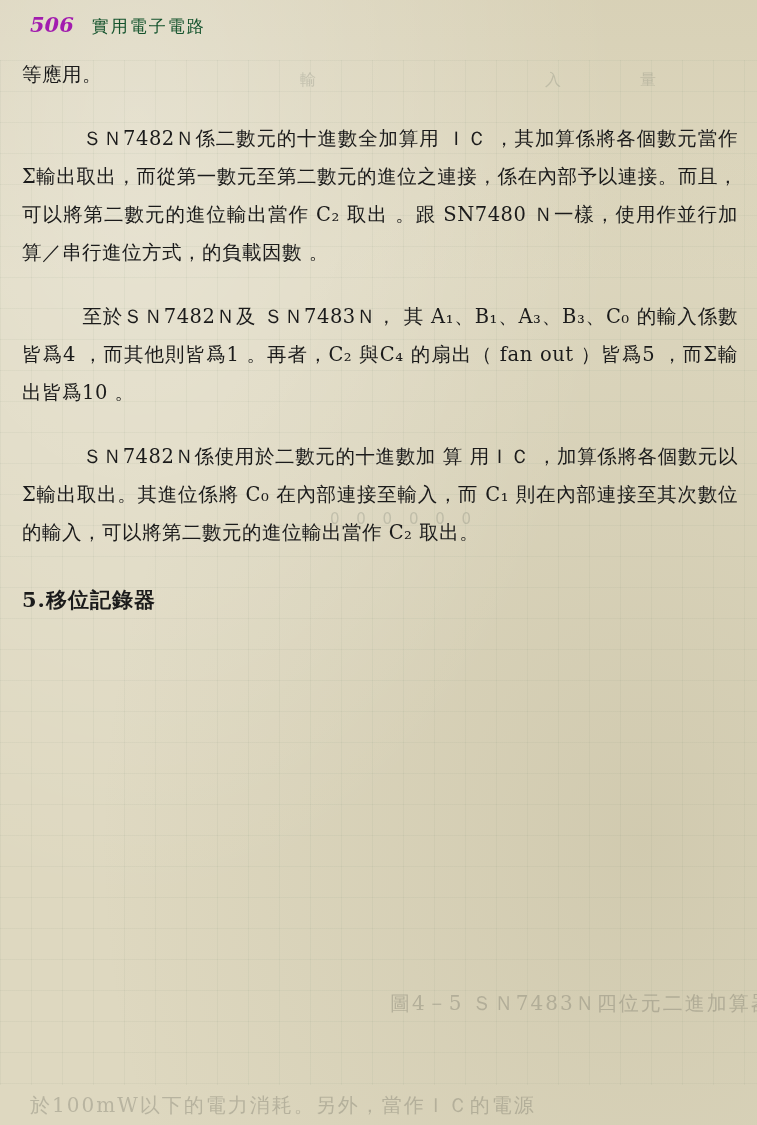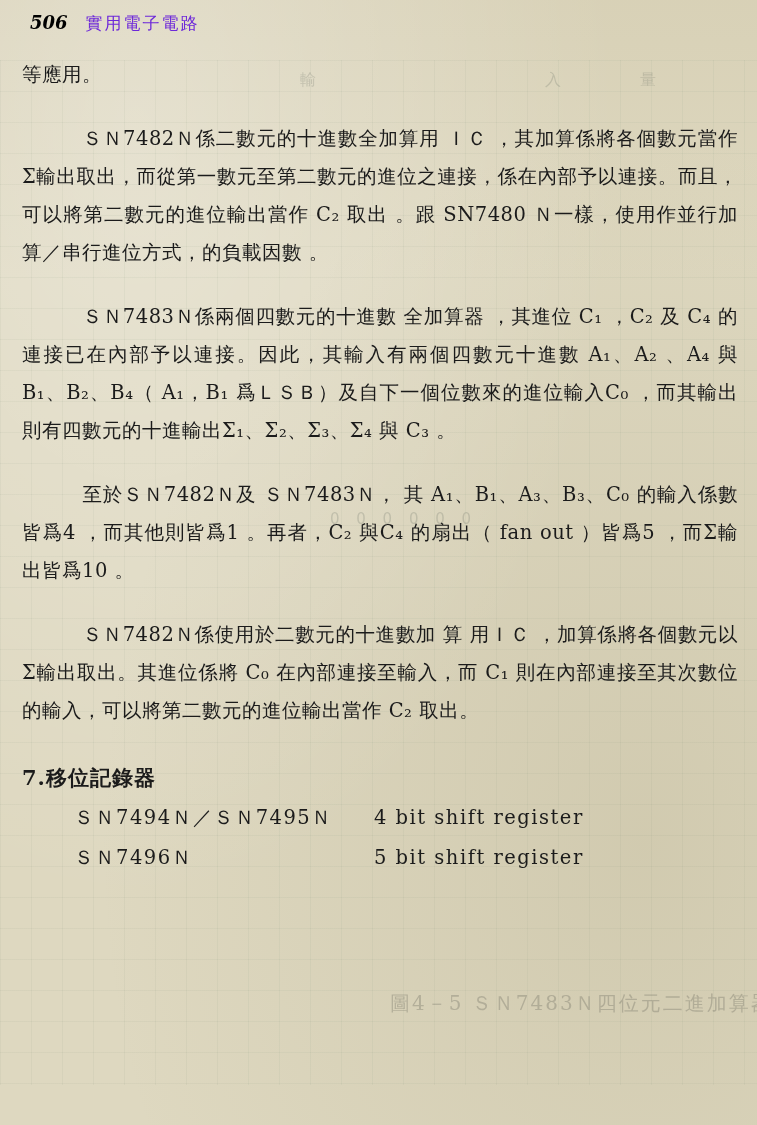--- a/index.html
+++ b/index.html
@@ -42,24 +42,24 @@
   .page{position:relative;width:757px;height:1125px;}
 
   
   .head{
     position:absolute;top:12px;left:30px;right:30px;
     display:flex;align-items:baseline;gap:18px;
   }
   .folio{
     font-family:"DejaVu Serif", serif;
     font-style:italic;
-    font-size:18px;font-weight:700;color:#000000;
+    font-size:21px;font-weight:700;color:#a21caf;
   }
   .head-title{
-    font-size:17px;letter-spacing:2px;color:#6d28d9;text-align:right;
+    font-size:17px;letter-spacing:2px;color:#14532d;text-align:right;
   }
 
   .body{
     position:absolute;top:56px;left:22px;width:716px;
   }
 
   p.para{
     margin:0 0 26px 0;
     font-size:19.5px;
     line-height:38px;
@@ -113,33 +113,23 @@
 
   <div class="head">
     <span class="folio">506</span>
     <span class="head-title">實用電子電路</span>
   </div>
 
   <div class="body">
 
     <p class="para">等應用。</p>
     <p class="para indent">ＳＮ7482Ｎ係二數元的十進數全加算用 ＩＣ ，其加算係將各個數元當作Σ輸出取出，而從第一數元至第二數元的進位之連接，係在內部予以連接。而且，可以將第二數元的進位輸出當作 C₂ 取出 。跟 SN7480 Ｎ一樣，使用作並行加算／串行進位方式，的負載因數 。</p>
-    <p class="para indent">ＳＮ7483Ｎ係兩個四數元的十進數 全加算器 ，其進位 C₁ ，C₂ 及 C₄ 的連接已在內部予以連接。因此，其輸入有兩個四數元十進數 A₁、A₂ 、A₄ 與 B₁、B₂、B₄（ A₁，B₁ 爲ＬＳＢ）及自下一個位數來的進位輸入C₀ ，而其輸出則有四數元的十進輸出Σ₁、Σ₂、Σ₃、Σ₄ 與 C₃ 。</p>
     <p class="para indent">至於ＳＮ7482Ｎ及 ＳＮ7483Ｎ， 其 A₁、B₁、A₃、B₃、C₀ 的輸入係數皆爲4 ，而其他則皆爲1 。再者，C₂ 與C₄ 的扇出（ fan out ）皆爲5 ，而Σ輸出皆爲10 。</p>
     <p class="para indent">ＳＮ7482Ｎ係使用於二數元的十進數加 算 用ＩＣ ，加算係將各個數元以Σ輸出取出。其進位係將 C₀ 在內部連接至輸入，而 C₁ 則在內部連接至其次數位的輸入，可以將第二數元的進位輸出當作 C₂ 取出。</p>
 
-    <h2 class="sect">7.移位記錄器</h2>
+    <h2 class="sect">5.移位記錄器</h2>
 
-    <ul class="list">
-      <li>
-        <span class="code lat">ＳＮ7494Ｎ／ＳＮ7495Ｎ</span>
-        <span class="desc lat">4 bit  shift  register</span>
-      </li>
-      <li>
-        <span class="code lat">ＳＮ7496Ｎ</span>
-        <span class="desc lat">5 bit  shift  register</span>
-      </li>
-    </ul>
   </div>
 
   <div class="ghost" style="top:990px;left:390px;">圖4－5  ＳＮ7483Ｎ四位元二進加算器</div>
+  <div class="ghost" style="top:1092px;left:30px;">於100mW以下的電力消耗。另外，當作ＩＣ的電源</div>
 
 </div>
 
 </body></html>

